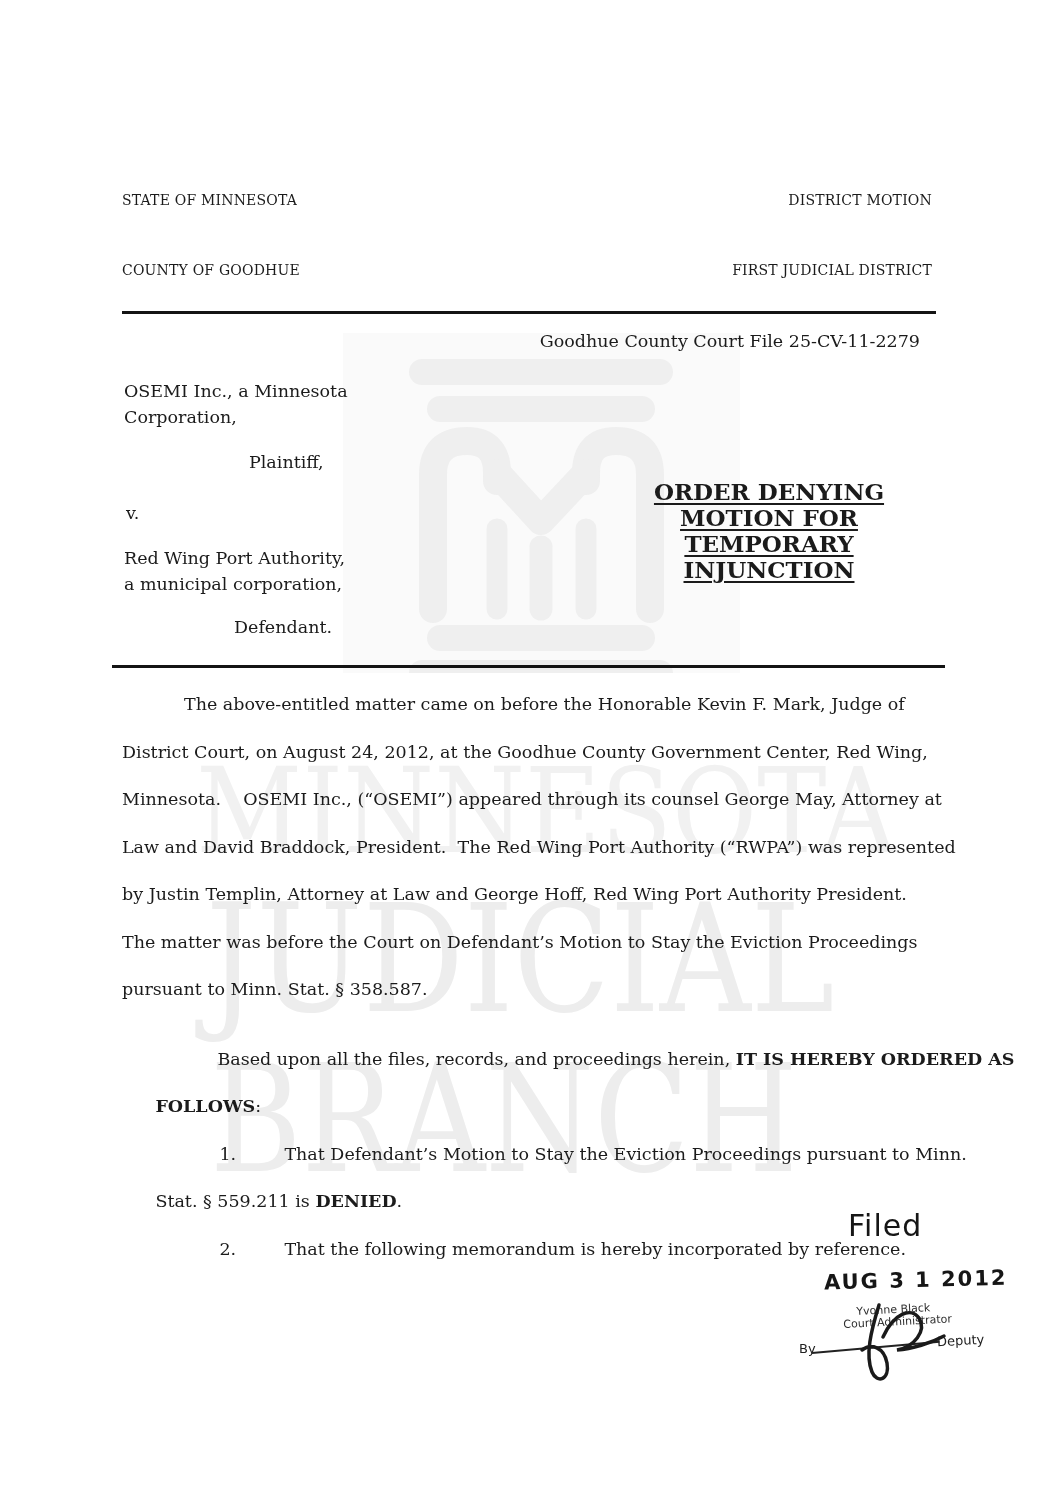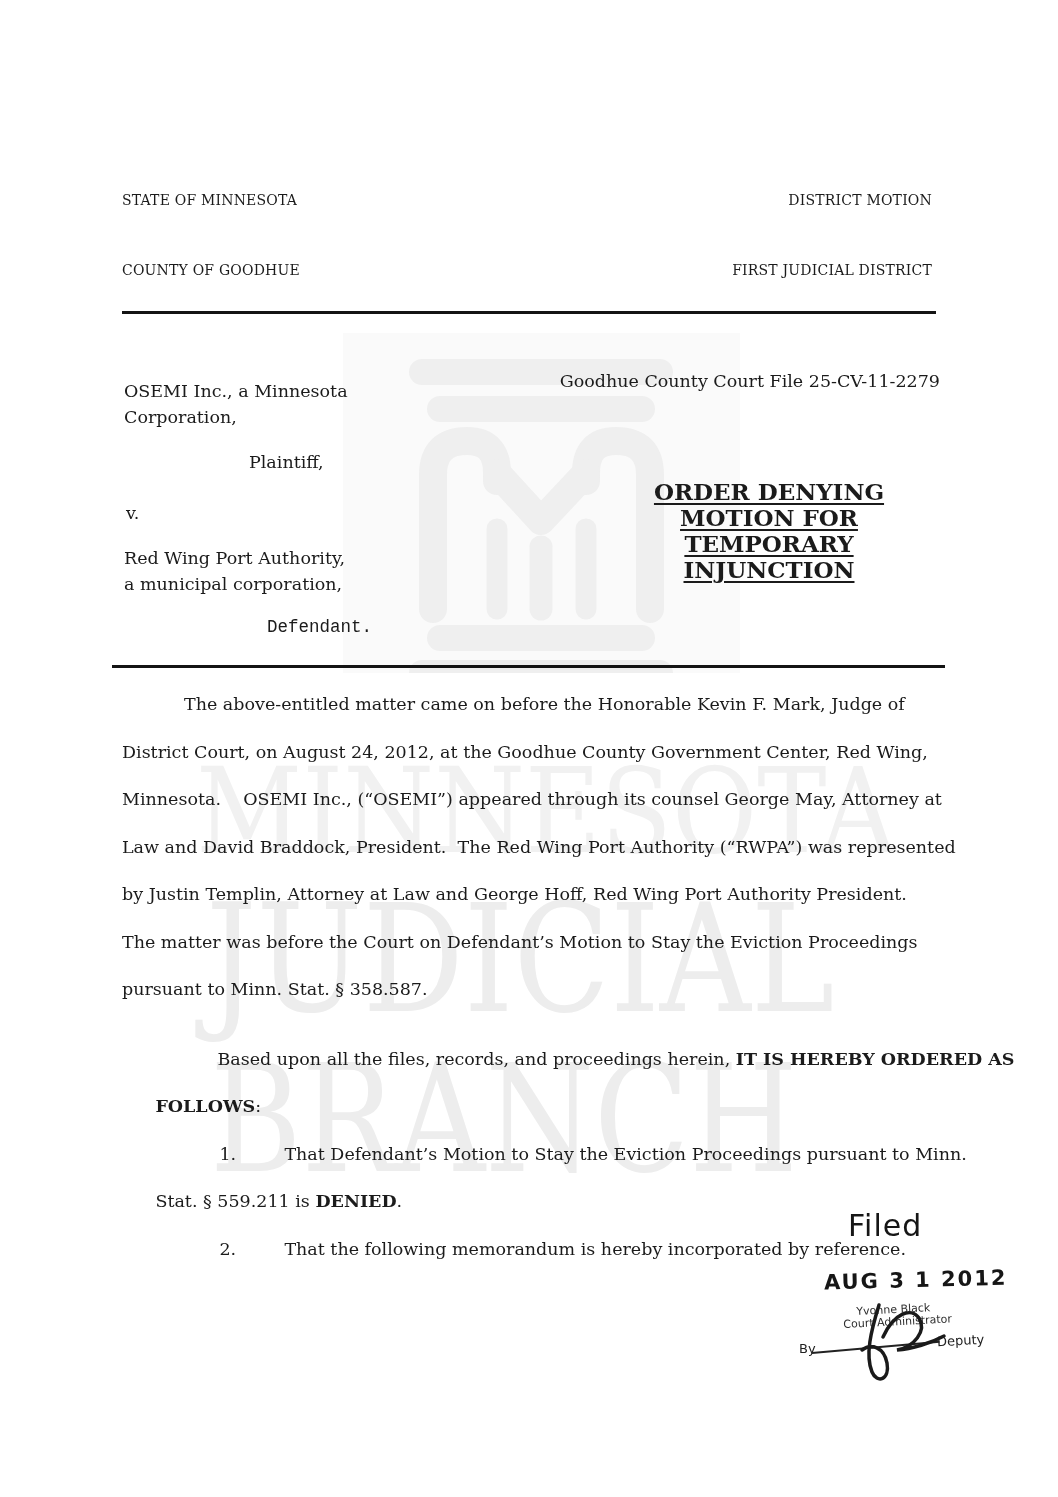--- a/index.html
+++ b/index.html
@@ -68,36 +68,36 @@
 
   <div class="content">
 
     <div class="abs hdr" style="left:122px; top:192px;">STATE OF MINNESOTA</div>
     <div class="abs hdr" style="right:126px; top:192px;">DISTRICT MOTION</div>
     <div class="abs hdr" style="left:122px; top:262px;">COUNTY OF GOODHUE</div>
     <div class="abs hdr" style="right:126px; top:262px;">FIRST JUDICIAL DISTRICT</div>
 
     <div class="rule" style="left:122px; top:311px; width:814px; height:3px;"></div>
 
-    <div class="abs doc" style="right:118px; top:331px;margin-top:40px;">Goodhue County Court File 25-CV-11-2279</div>
+    <div class="abs doc" style="right:138px; top:331px;">Goodhue County Court File 25-CV-11-2279</div>
 
     <div class="abs doc" style="left:124px; top:381px;">OSEMI Inc., a Minnesota</div>
     <div class="abs doc" style="left:124px; top:407px;">Corporation,</div>
     <div class="abs doc" style="left:249px; top:452px;">Plaintiff,</div>
 
     <div class="title-block">
       <span>ORDER DENYING MOTION FOR</span><br>
       <span>TEMPORARY INJUNCTION</span>
     </div>
 
     <div class="abs doc" style="left:126px; top:503px;">v.</div>
 
     <div class="abs doc" style="left:124px; top:548px;">Red Wing Port Authority,</div>
     <div class="abs doc" style="left:124px; top:574px;">a municipal corporation,</div>
-    <div class="abs doc" style="left:267px; top:617px;font-family:Liberation Mono, monospace;">Defendant.</div>
+    <div class="abs doc" style="left:234px; top:617px;">Defendant.</div>
 
     <div class="rule" style="left:112px; top:665px; width:833px; height:3px;"></div>
 
     <div class="abs doc" style="left:184px; top:694px;">The above-entitled matter came on before the Honorable Kevin F. Mark, Judge of</div>
     <div class="abs doc" style="left:122px; top:742px;">District Court, on August 24, 2012, at the Goodhue County Government Center, Red Wing,</div>
     <div class="abs doc" style="left:122px; top:789px;">Minnesota.    OSEMI Inc., (“OSEMI”) appeared through its counsel George May, Attorney at</div>
     <div class="abs doc" style="left:122px; top:837px;">Law and David Braddock, President.  The Red Wing Port Authority (“RWPA”) was represented</div>
     <div class="abs doc" style="left:122px; top:884px;">by Justin Templin, Attorney at Law and George Hoff, Red Wing Port Authority President.</div>
     <div class="abs doc" style="left:122px; top:932px;">The matter was before the Court on Defendant’s Motion to Stay the Eviction Proceedings</div>
     <div class="abs doc" style="left:122px; top:979px;">pursuant to Minn. Stat. § 358.587.</div>

